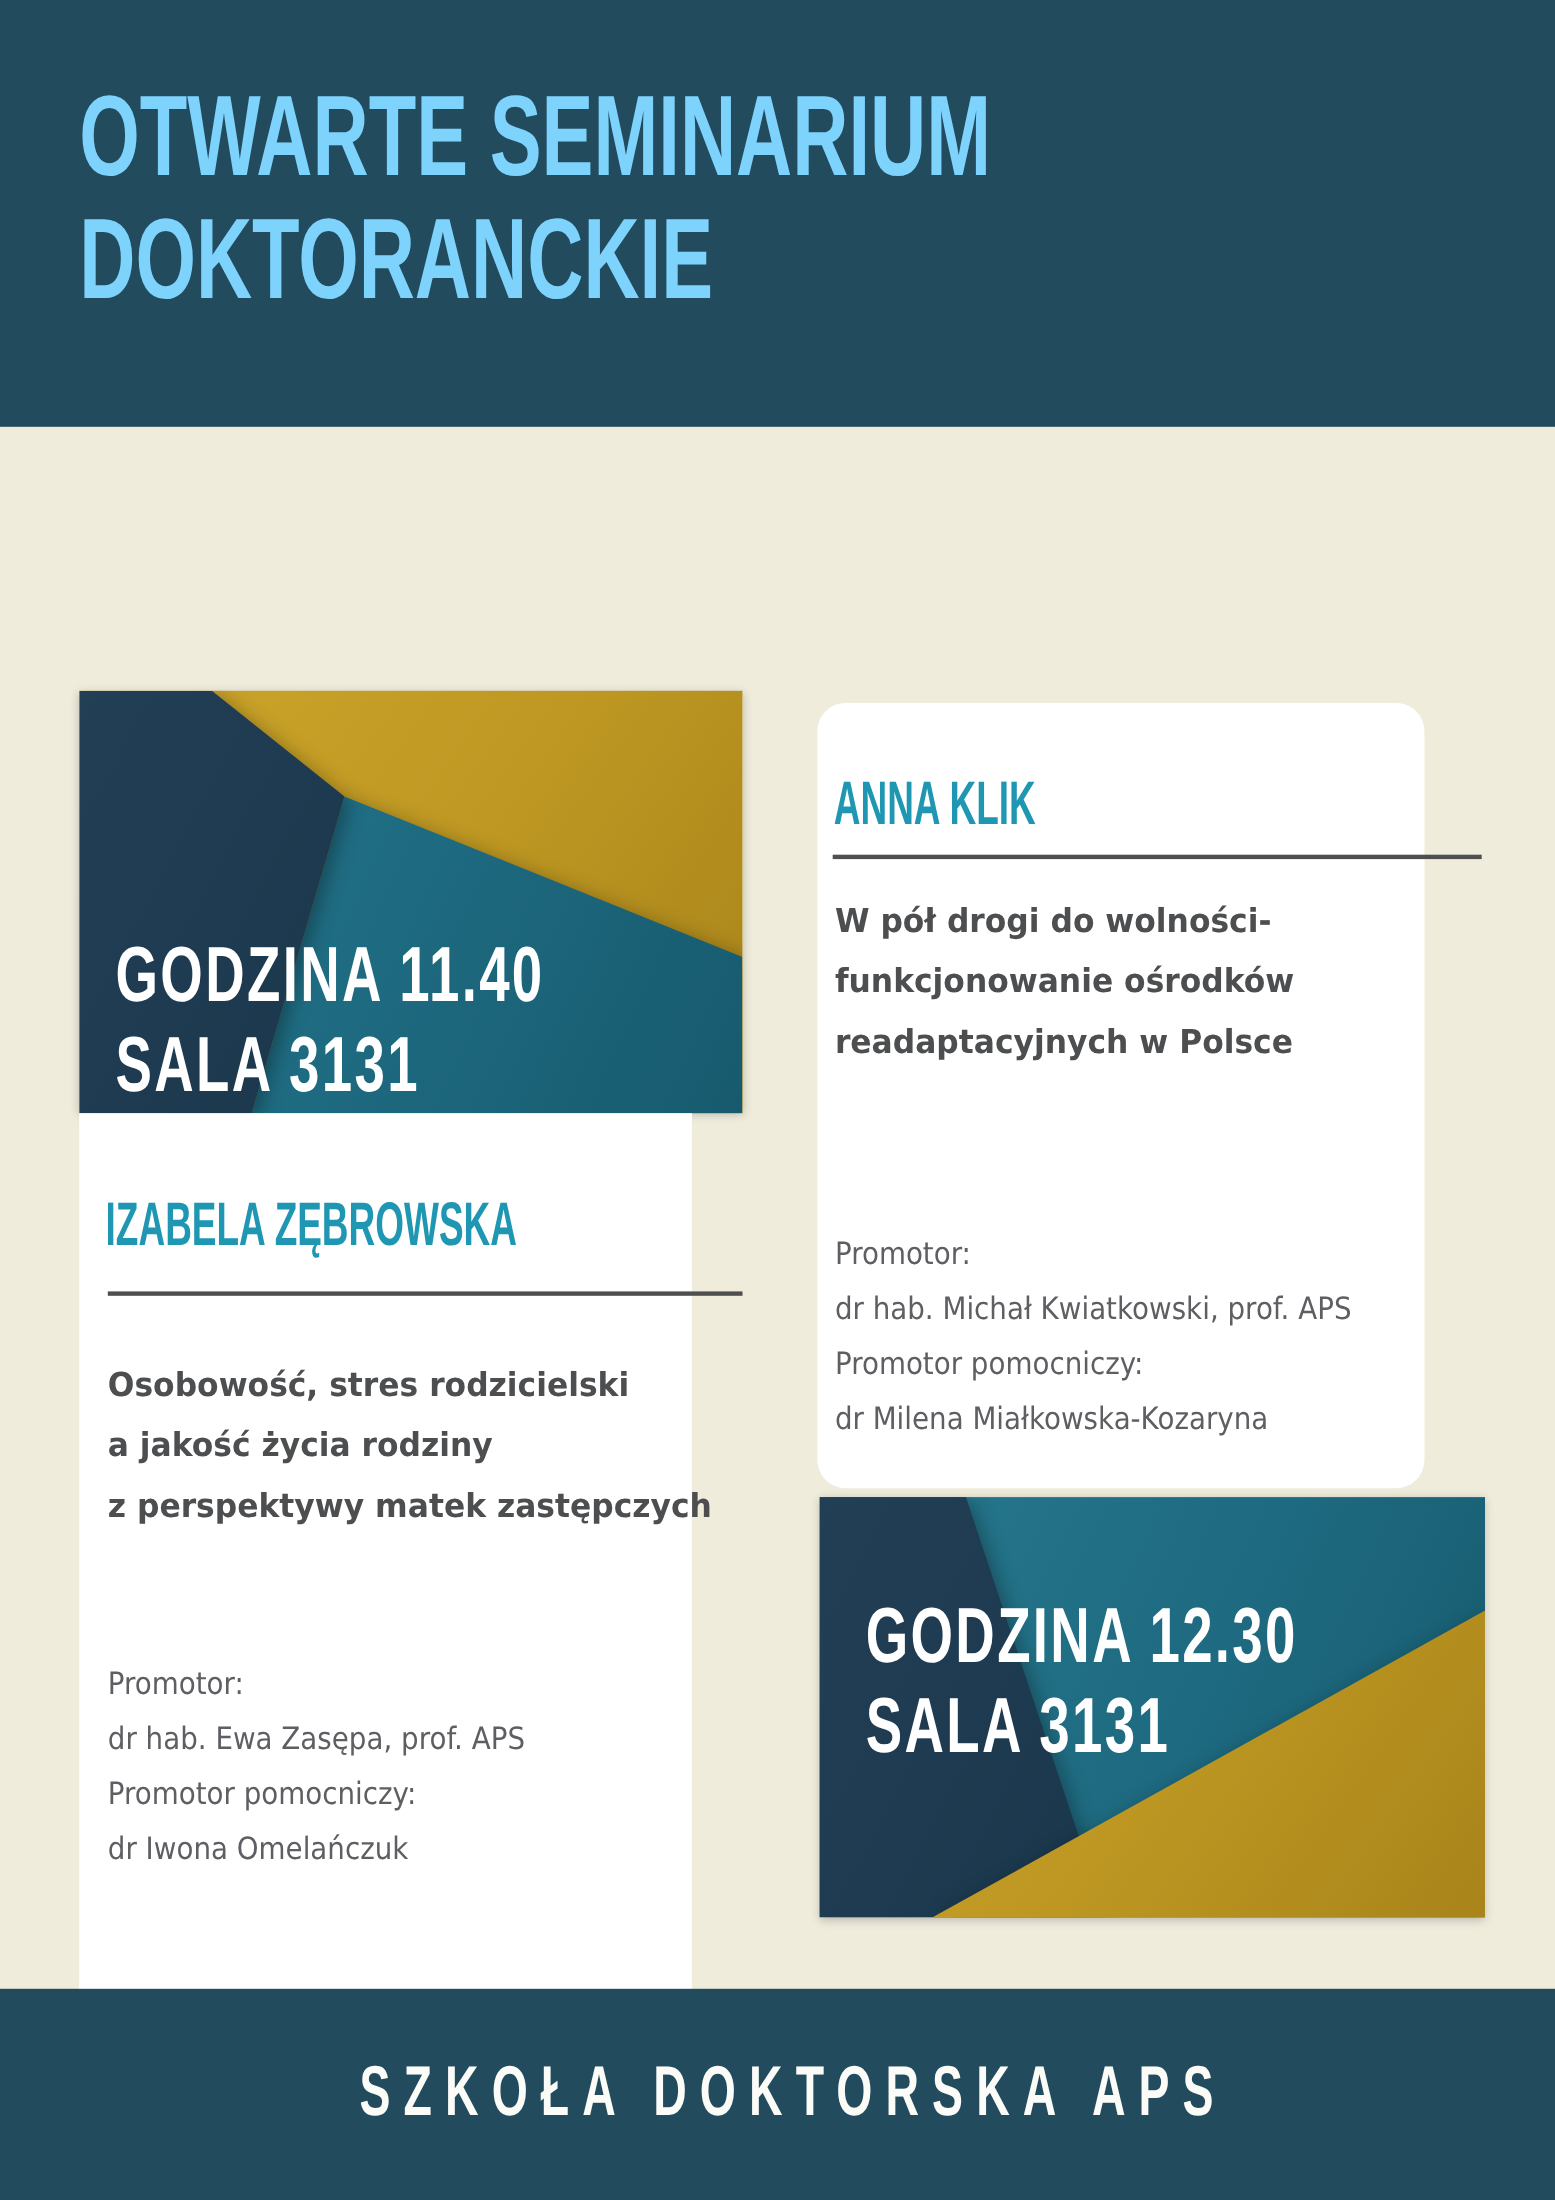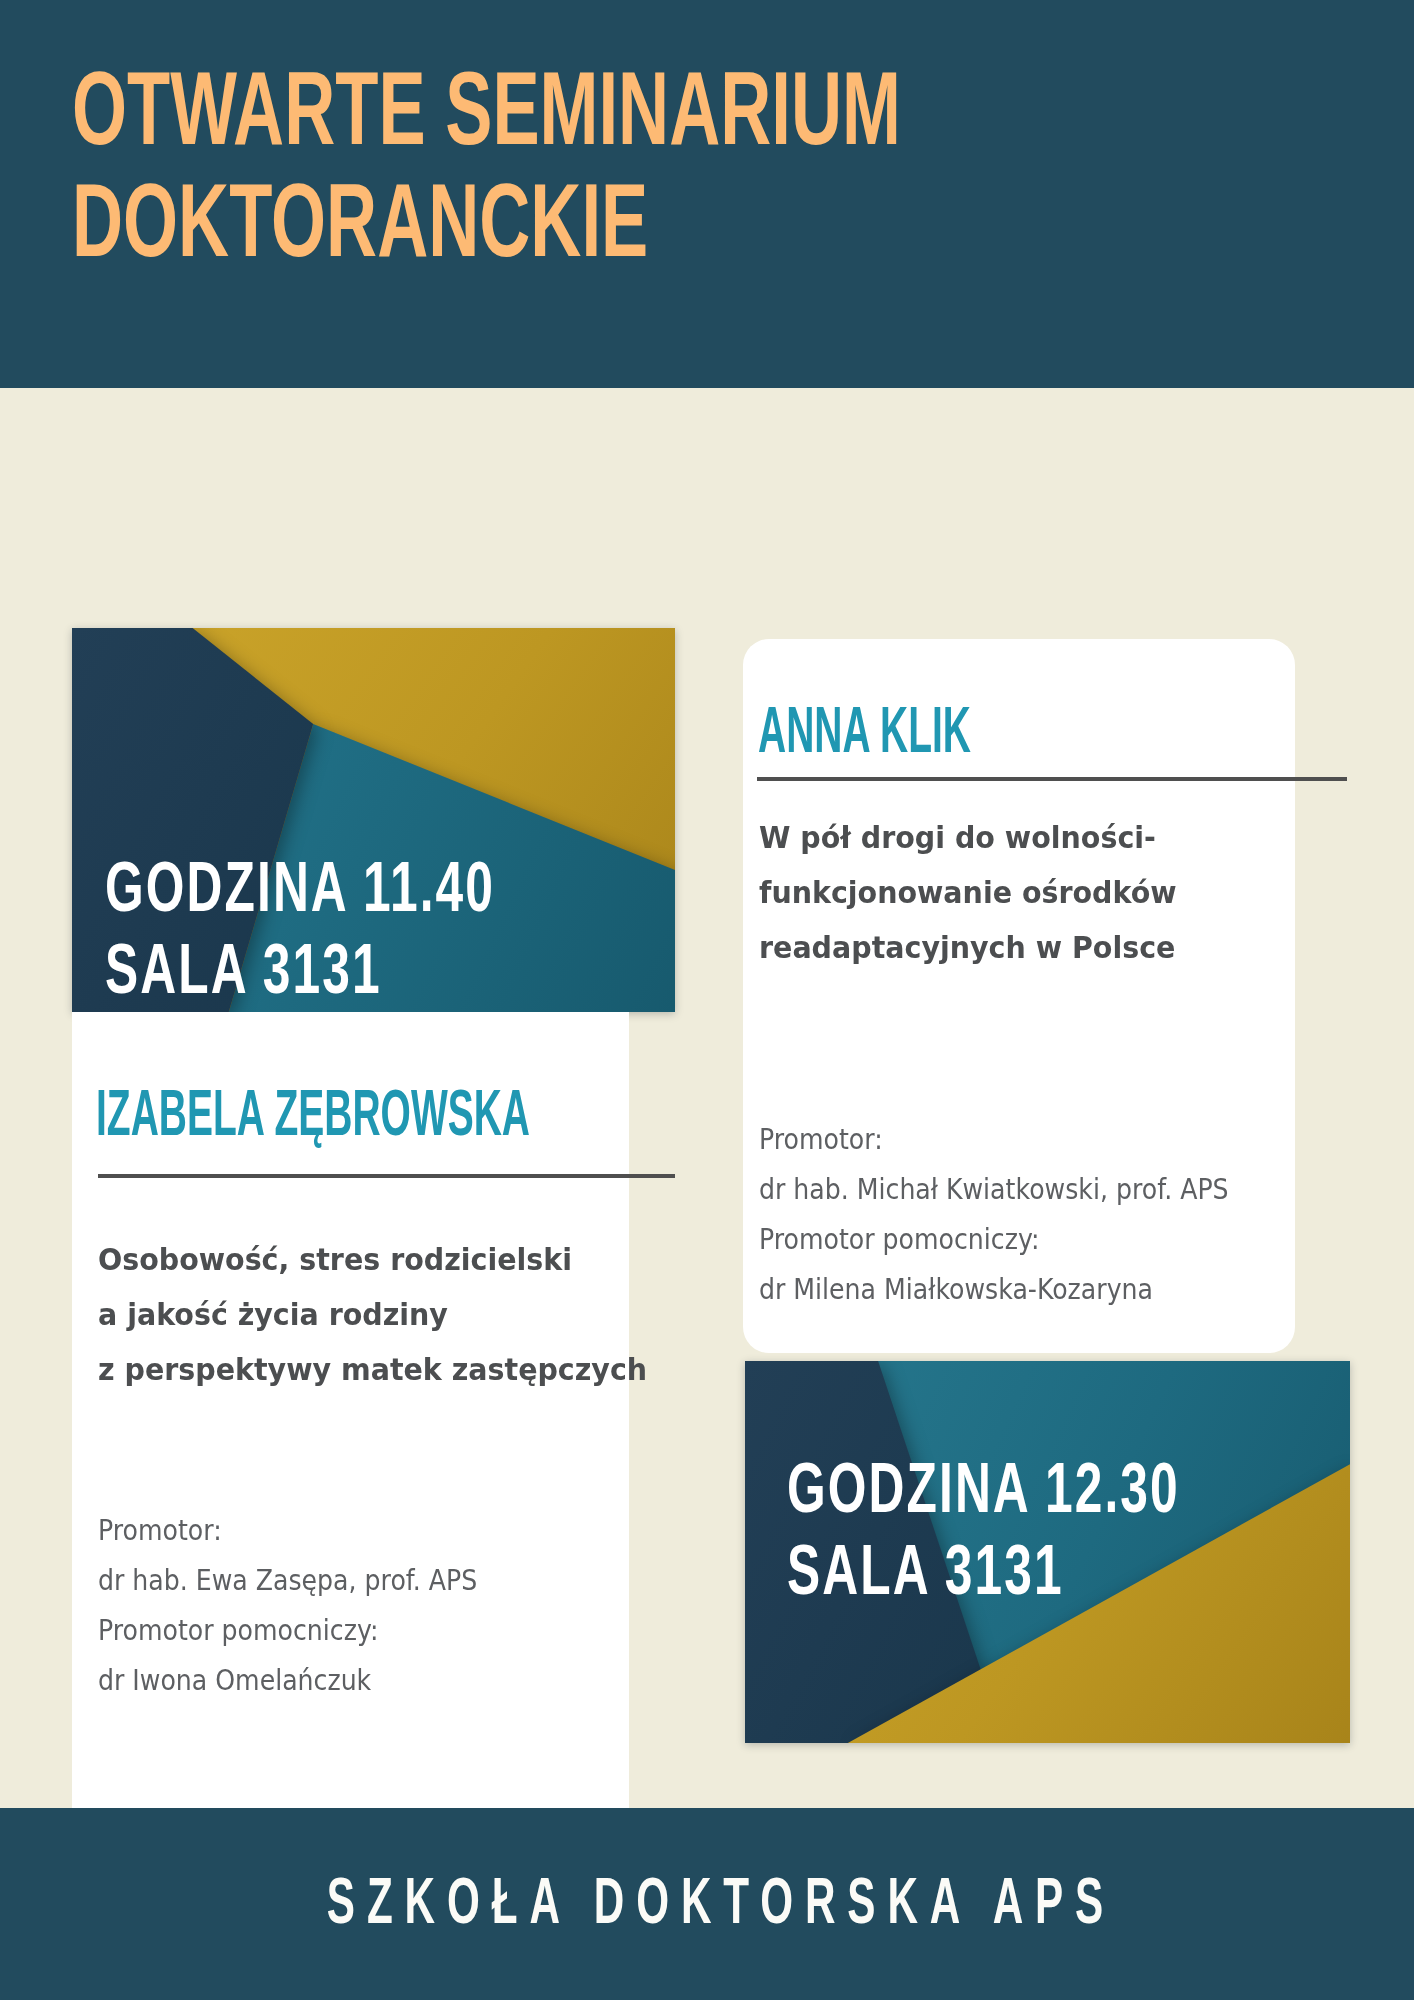--- a/index.html
+++ b/index.html
@@ -25,22 +25,22 @@
   .cond{
     display:block;white-space:nowrap;font-weight:700;
     transform-origin:left center;letter-spacing:0;
   }
   
   .header-band{
     position:absolute;left:0;top:0;width:1414px;height:388px;
     background:var(--header-bg);
   }
   .header-title{
-    position:absolute;left:72px;top:52px;margin:0;
-    color:#fdba74;font-size:104px;line-height:112px;
+    position:absolute;left:72px;top:68px;margin:0;
+    color:#7dd3fc;font-size:104px;line-height:112px;
   }
   .header-title .cond{transform:scaleX(.68);}
   
   .date-heading{
     position:absolute;left:72px;top:420px;margin:0;
     color:var(--header-bg);font-size:114px;line-height:120px;
   }
   .date-heading .cond{transform:scaleX(.66);}
   
   .geo-image{
@@ -77,21 +77,21 @@
   .geo-left .geo-label{left:33px;top:218px;}
   .geo-right .geo-label{left:42px;top:86px;}
   
   .card{
     position:absolute;background:var(--card-bg);
   }
   .card-left{left:72px;top:1012px;width:557px;height:867px;border-radius:0 0 26px 26px;}
   .card-right{left:743px;top:639px;width:552px;height:714px;border-radius:26px;}
   .speaker-name{
     position:absolute;margin:0;color:var(--accent-teal);
-    font-size:65px;line-height:86px;text-align:right;
+    font-size:56px;line-height:86px;text-align:right;
   }
   .speaker-name .cond{transform:scaleX(.6);}
   .card-left .speaker-name{left:24px;top:58px;}
   .card-right .speaker-name{left:15px;top:48px;}
   .divider-line{
     position:absolute;height:4px;background:var(--divider);
   }
   .divider-left{left:98px;top:1174px;width:577px;}
   .divider-right{left:757px;top:777px;width:590px;}
   .talk-title{

